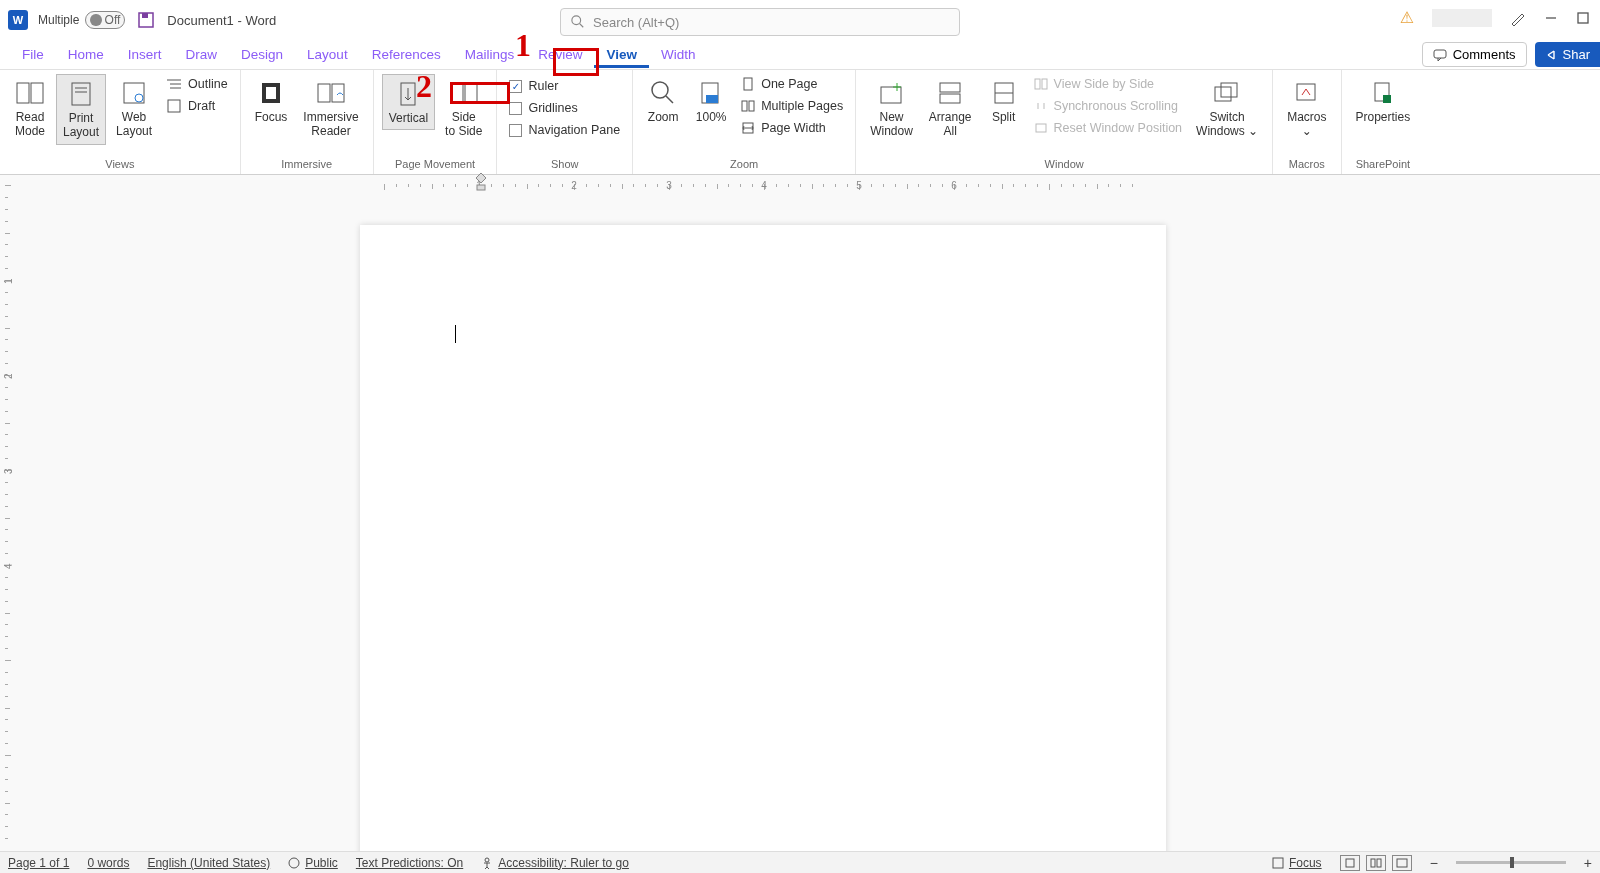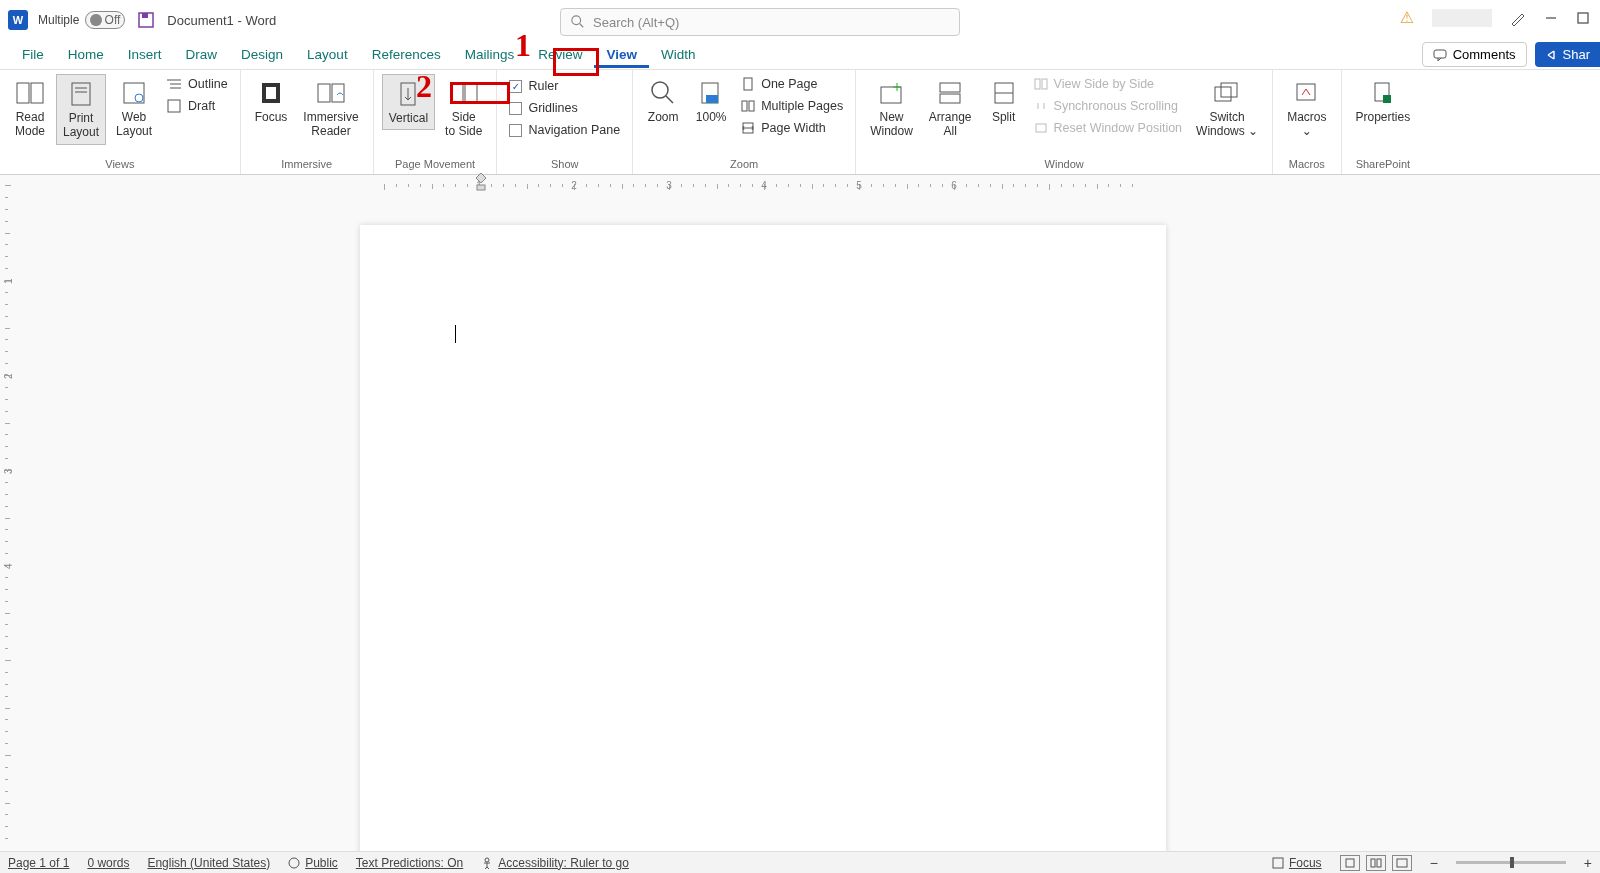--- a/index.html
+++ b/index.html
@@ -16,21 +16,21 @@
 .search-box{ position:absolute; left:560px; top:8px; width:400px; height:28px; border:1px solid #ccc; border-radius:4px; display:flex; align-items:center; padding:0 10px; background:#fafafa;}
 .search-box svg{margin-right:8px;}
 .search-box span{color:#888;font-size:13px;}
 .title-right{position:absolute; right:10px; top:8px; display:flex; align-items:center; gap:18px;}
 .title-right .warn{color:#e8a33d; font-size:16px;}
 .title-right .userbox{width:60px;height:18px;background:#eee;}
 .win-btn{width:14px;height:14px;display:flex;align-items:center;justify-content:center;}
 
 
 .tabs{height:30px; display:flex; align-items:center; padding:0 10px; gap:0; border-bottom:1px solid #e1e1e1; position:relative;}
-.tab{padding:6px 12px; font-size:13.5px; color:#0f766e; cursor:pointer;}
+.tab{padding:6px 12px; font-size:13.5px; color:#8b5cf6; cursor:pointer;}
 .tab.active{color:#185abd; font-weight:600; border-bottom:3px solid #185abd; padding-bottom:3px;}
 .tabs-right{position:absolute; right:0; display:flex; align-items:center; gap:8px;}
 .comments-btn{border:1px solid #ccc; border-radius:4px; padding:4px 10px; font-size:13px; display:flex; align-items:center; gap:6px;}
 .share-btn{background:#185abd;color:#fff;border-radius:4px 0 0 4px;padding:5px 10px;font-size:13px;display:flex;align-items:center;gap:5px;}
 
 
 .ribbon{height:105px; display:flex; border-bottom:1px solid #d0d0d0; background:#fff;}
 .group{display:flex; flex-direction:column; border-right:1px solid #e5e5e5; padding:4px 8px 2px 8px;}
 .group-content{flex:1; display:flex; align-items:flex-start; gap:4px;}
 .group-label{font-size:11px; color:#666; text-align:center; padding-bottom:2px;}

